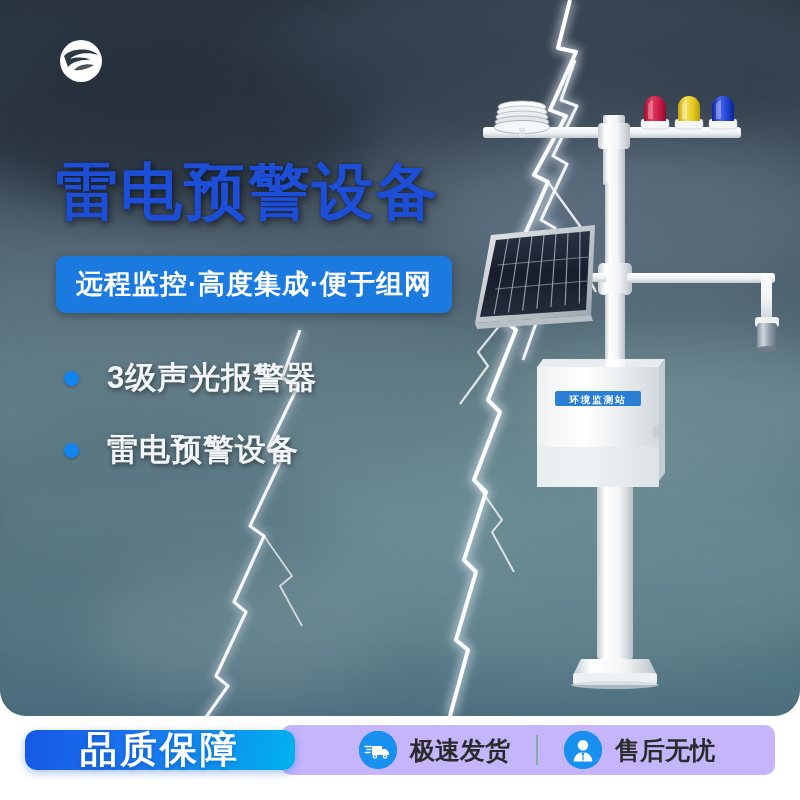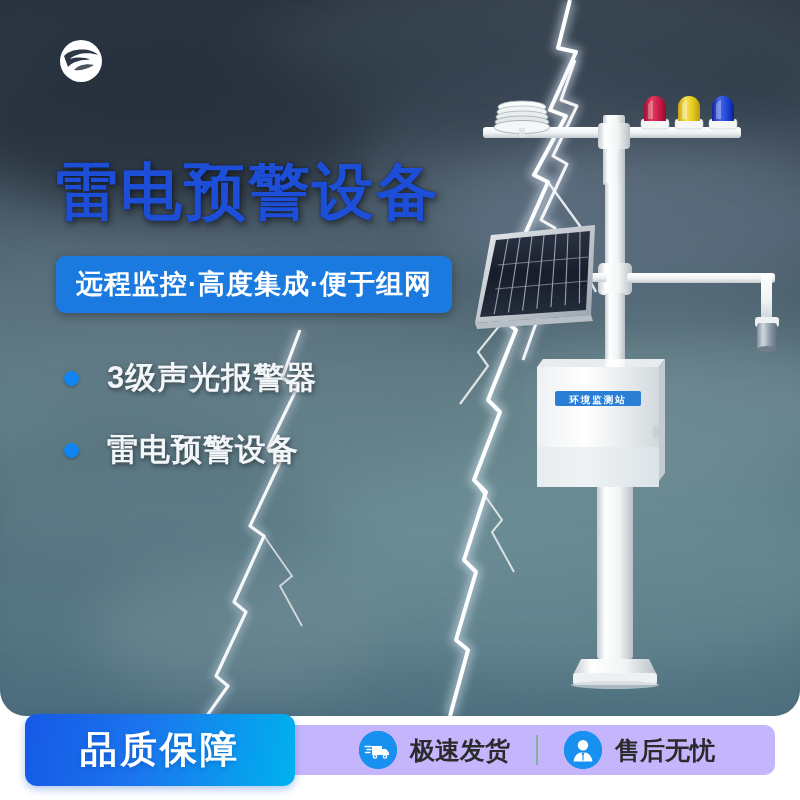--- a/index.html
+++ b/index.html
@@ -75,21 +75,21 @@
 
   
   .product{position:absolute;left:455px;top:95px;width:345px;height:600px;}
 
   
   .trustbar{
     position:absolute;left:25px;top:722px;width:750px;height:56px;
     display:flex;align-items:center;
   }
   .quality{
-    width:270px;height:72px;border-radius:12px;flex:none;
+    width:270px;height:40px;border-radius:12px;flex:none;
     background:linear-gradient(100deg,#1559e6 0%,#1b74ee 42%,#00b2ee 100%);
     display:flex;align-items:center;justify-content:center;
     box-shadow:0 3px 9px rgba(18,90,200,.35);
     position:relative;z-index:2;
   }
   .quality span{color:#fff;font-size:37px;font-weight:bold;letter-spacing:3px;
                 text-shadow:0 2px 4px rgba(0,60,150,.35);}
   .tray{
     flex:1;height:50px;margin-left:-14px;
     background:#c4b5fd;border-radius:10px;

